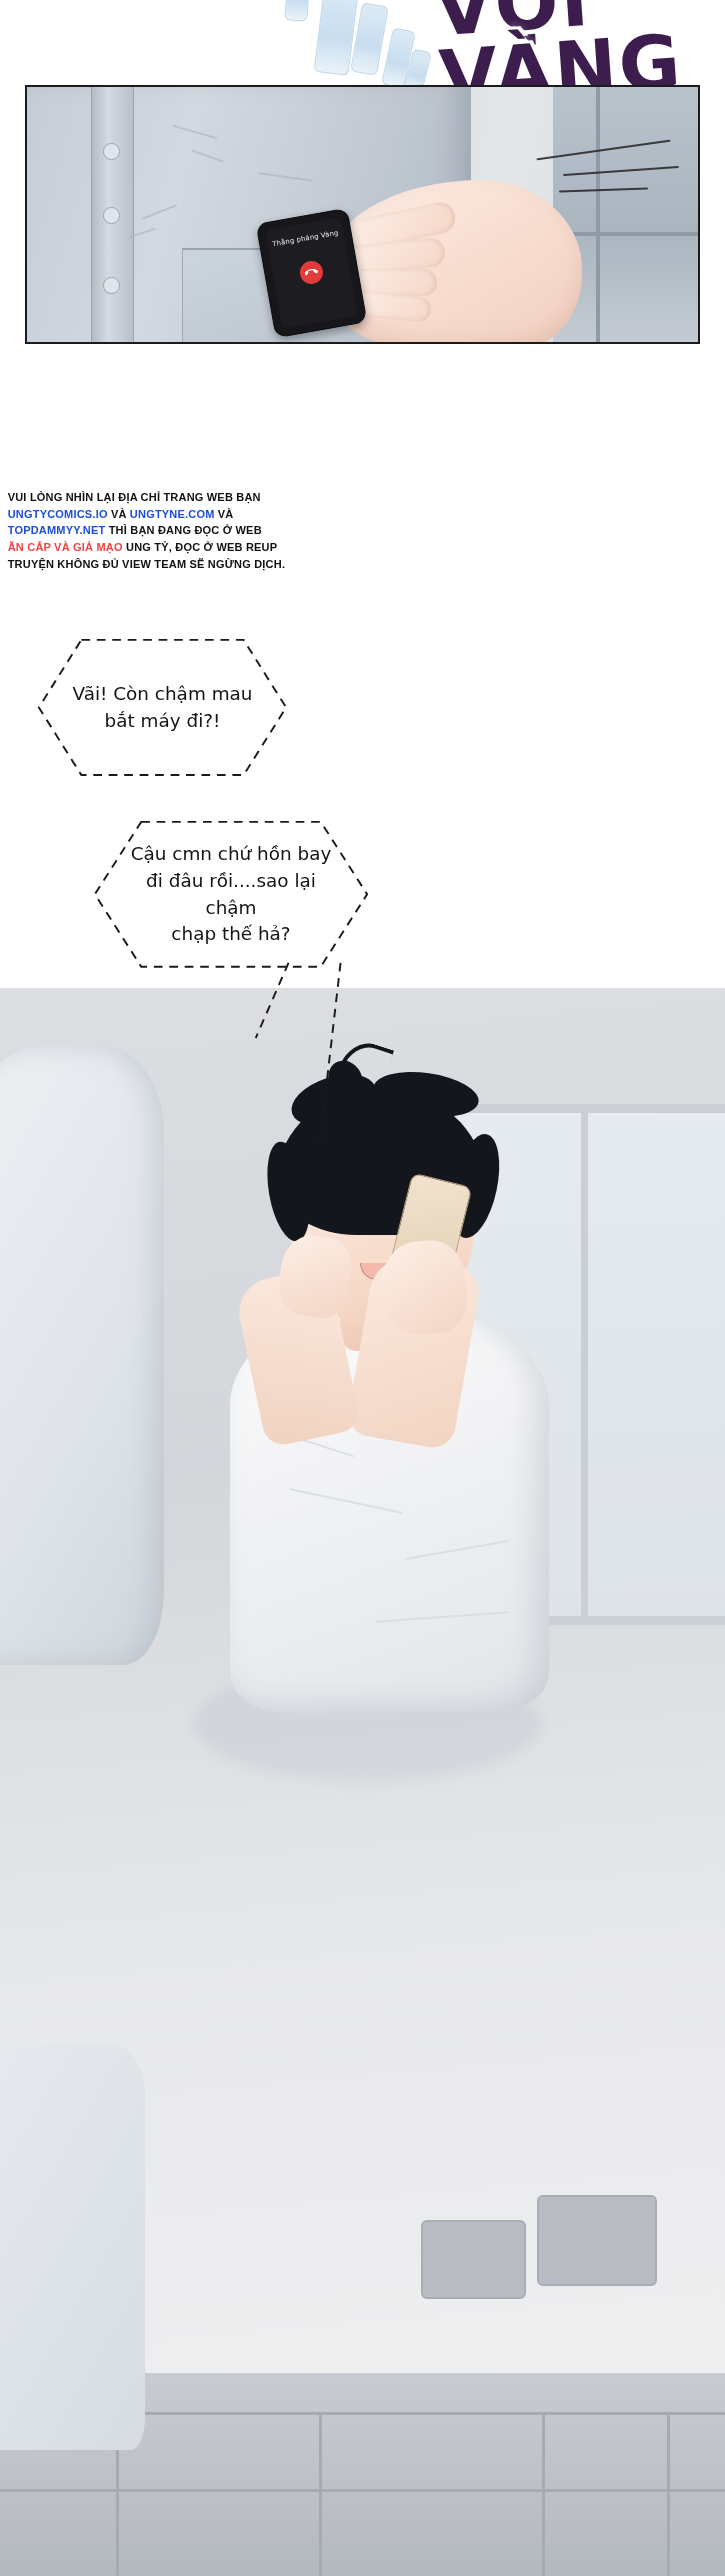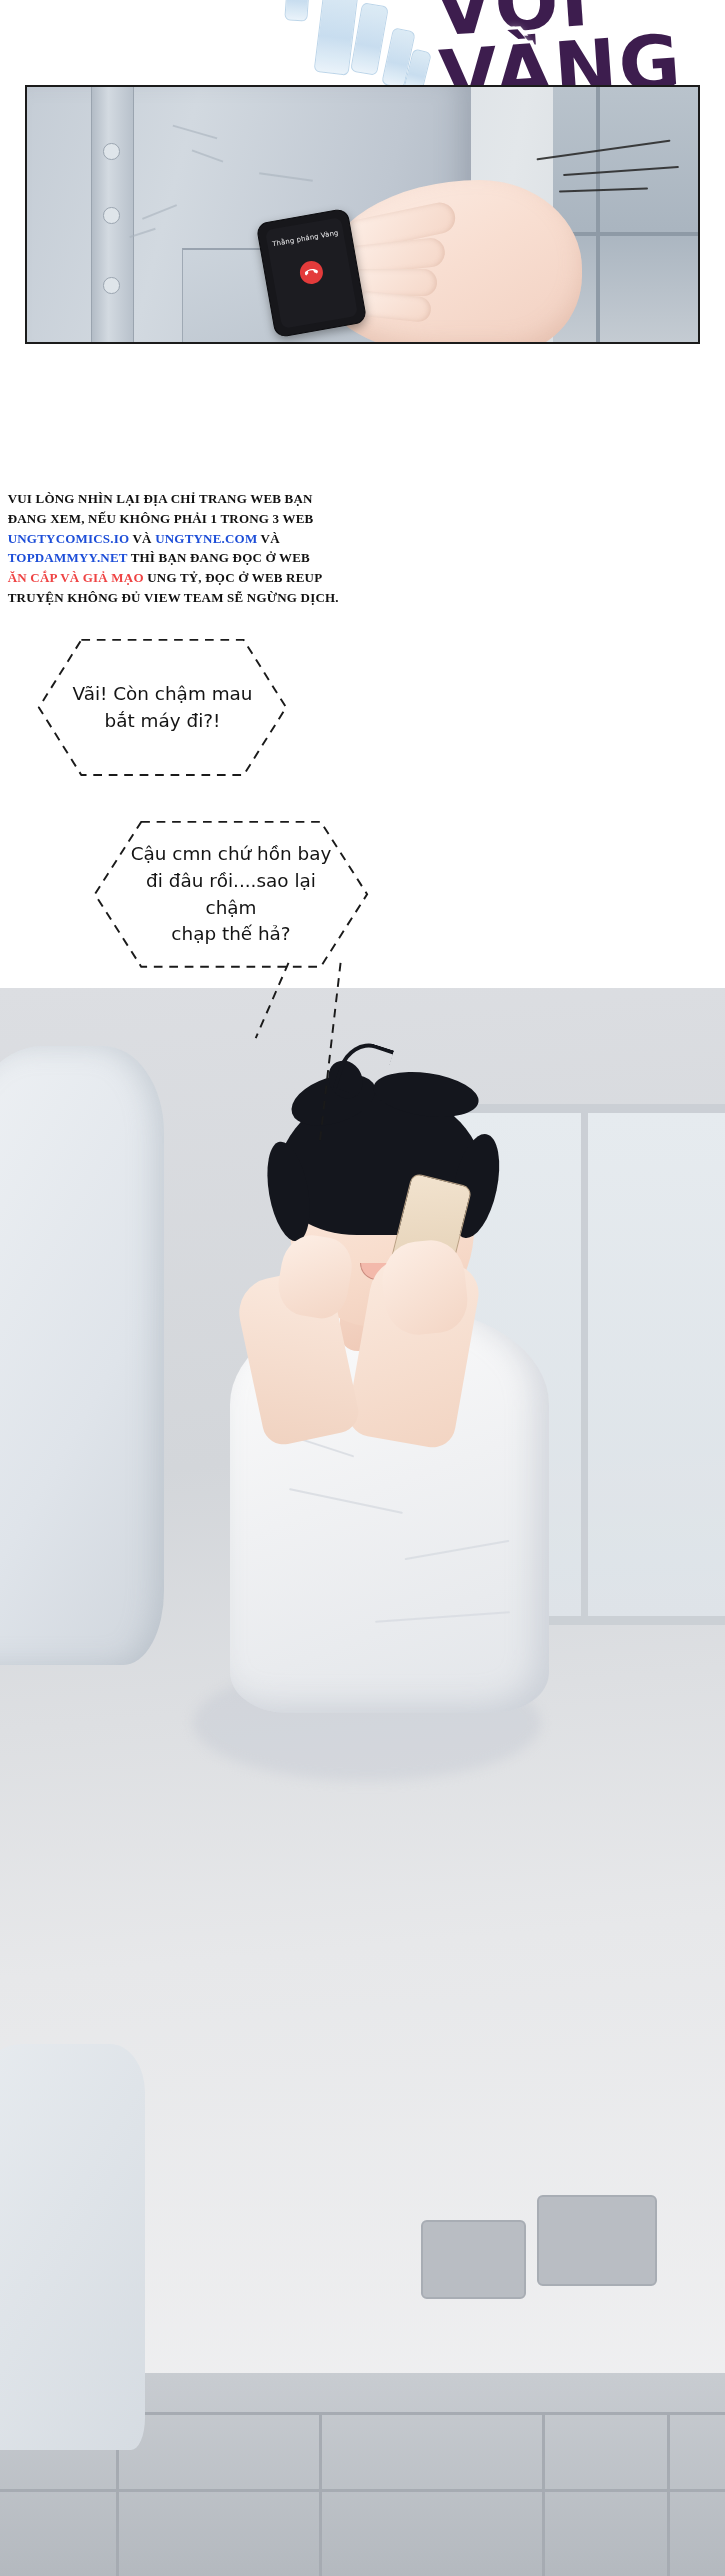--- a/index.html
+++ b/index.html
@@ -196,22 +196,22 @@
   }
   .ml1 { right: 27px; top: 62px;  width: 135px; transform: rotate(-8deg); }
   .ml2 { right: 19.3px; top: 83px;  width: 116px; transform: rotate(-4deg); }
   .ml3 { right: 50px; top: 102px; width: 89px;  transform: rotate(-2deg); }
 
   
   .notice {
     position: absolute;
     left: 7.7px; top: 489px;
     width: 542px;
-    font-family: Liberation Serif, serif;
-    font-size: 13px;
+    font-family: Liberation Sans, sans-serif;
+    font-size: 11px;
     line-height: 1.52;
     letter-spacing: 0.2px;
     color: #111111;
     font-weight: bold;
     text-transform: uppercase;
   }
   .notice .red   { color: #1d4ed8; }
   .notice .green { color: #ef4444; }
   .notice .line { display: block; white-space: nowrap; }
 
@@ -477,21 +477,20 @@
           <svg width="12.6" height="12.6" viewBox="0 0 24 24" aria-hidden="true">
             <path d="M6.6 10.8c1.6 3.1 4.2 5.7 7.3 7.3l2.4-2.4c.3-.3.8-.4 1.2-.3 1.3.4 2.6.7 4 .7.6 0 1 .4 1 1V21c0 .6-.4 1-1 1C10.6 22 2 13.4 2 2.8c0-.6.4-1 1-1h3.9c.6 0 1 .4 1 1 0 1.4.2 2.7.7 4 .1.4 0 .9-.3 1.2L6.6 10.8z" fill="#ffffff" transform="rotate(135 12 12)"></path>
           </svg>
         </div>
       </div>
     </div>
   </div>
 
   <div class="notice">
     <span class="line">VUI LÒNG NHÌN LẠI ĐỊA CHỈ TRANG WEB BẠN</span>
-    <span class="line">ĐANG XEM, NẾU KHÔNG PHẢI 1 TRONG 3 WEB</span>
     <span class="line"><span class="red">UNGTYCOMICS.IO</span><span> VÀ </span><span class="red">UNGTYNE.COM</span><span> VÀ</span></span>
     <span class="line"><span class="red">TOPDAMMYY.NET</span><span> THÌ BẠN ĐANG ĐỌC Ở WEB</span></span>
     <span class="line"><span class="green">ĂN CẮP VÀ GIẢ MẠO</span><span> UNG TỶ, ĐỌC Ở WEB REUP</span></span>
     <span class="line">TRUYỆN KHÔNG ĐỦ VIEW TEAM SẼ NGỪNG DỊCH.</span>
   </div>
 
   <div class="bubble" id="bubble1">
     <svg class="hex" viewBox="0 0 264 148" preserveAspectRatio="none" aria-hidden="true">
       <polygon points="48,4 216,4 260,74 216,144 48,144 4,74" fill="#ffffff" stroke="#1a1a1a" stroke-width="2" stroke-dasharray="9 7"></polygon>
     </svg>

